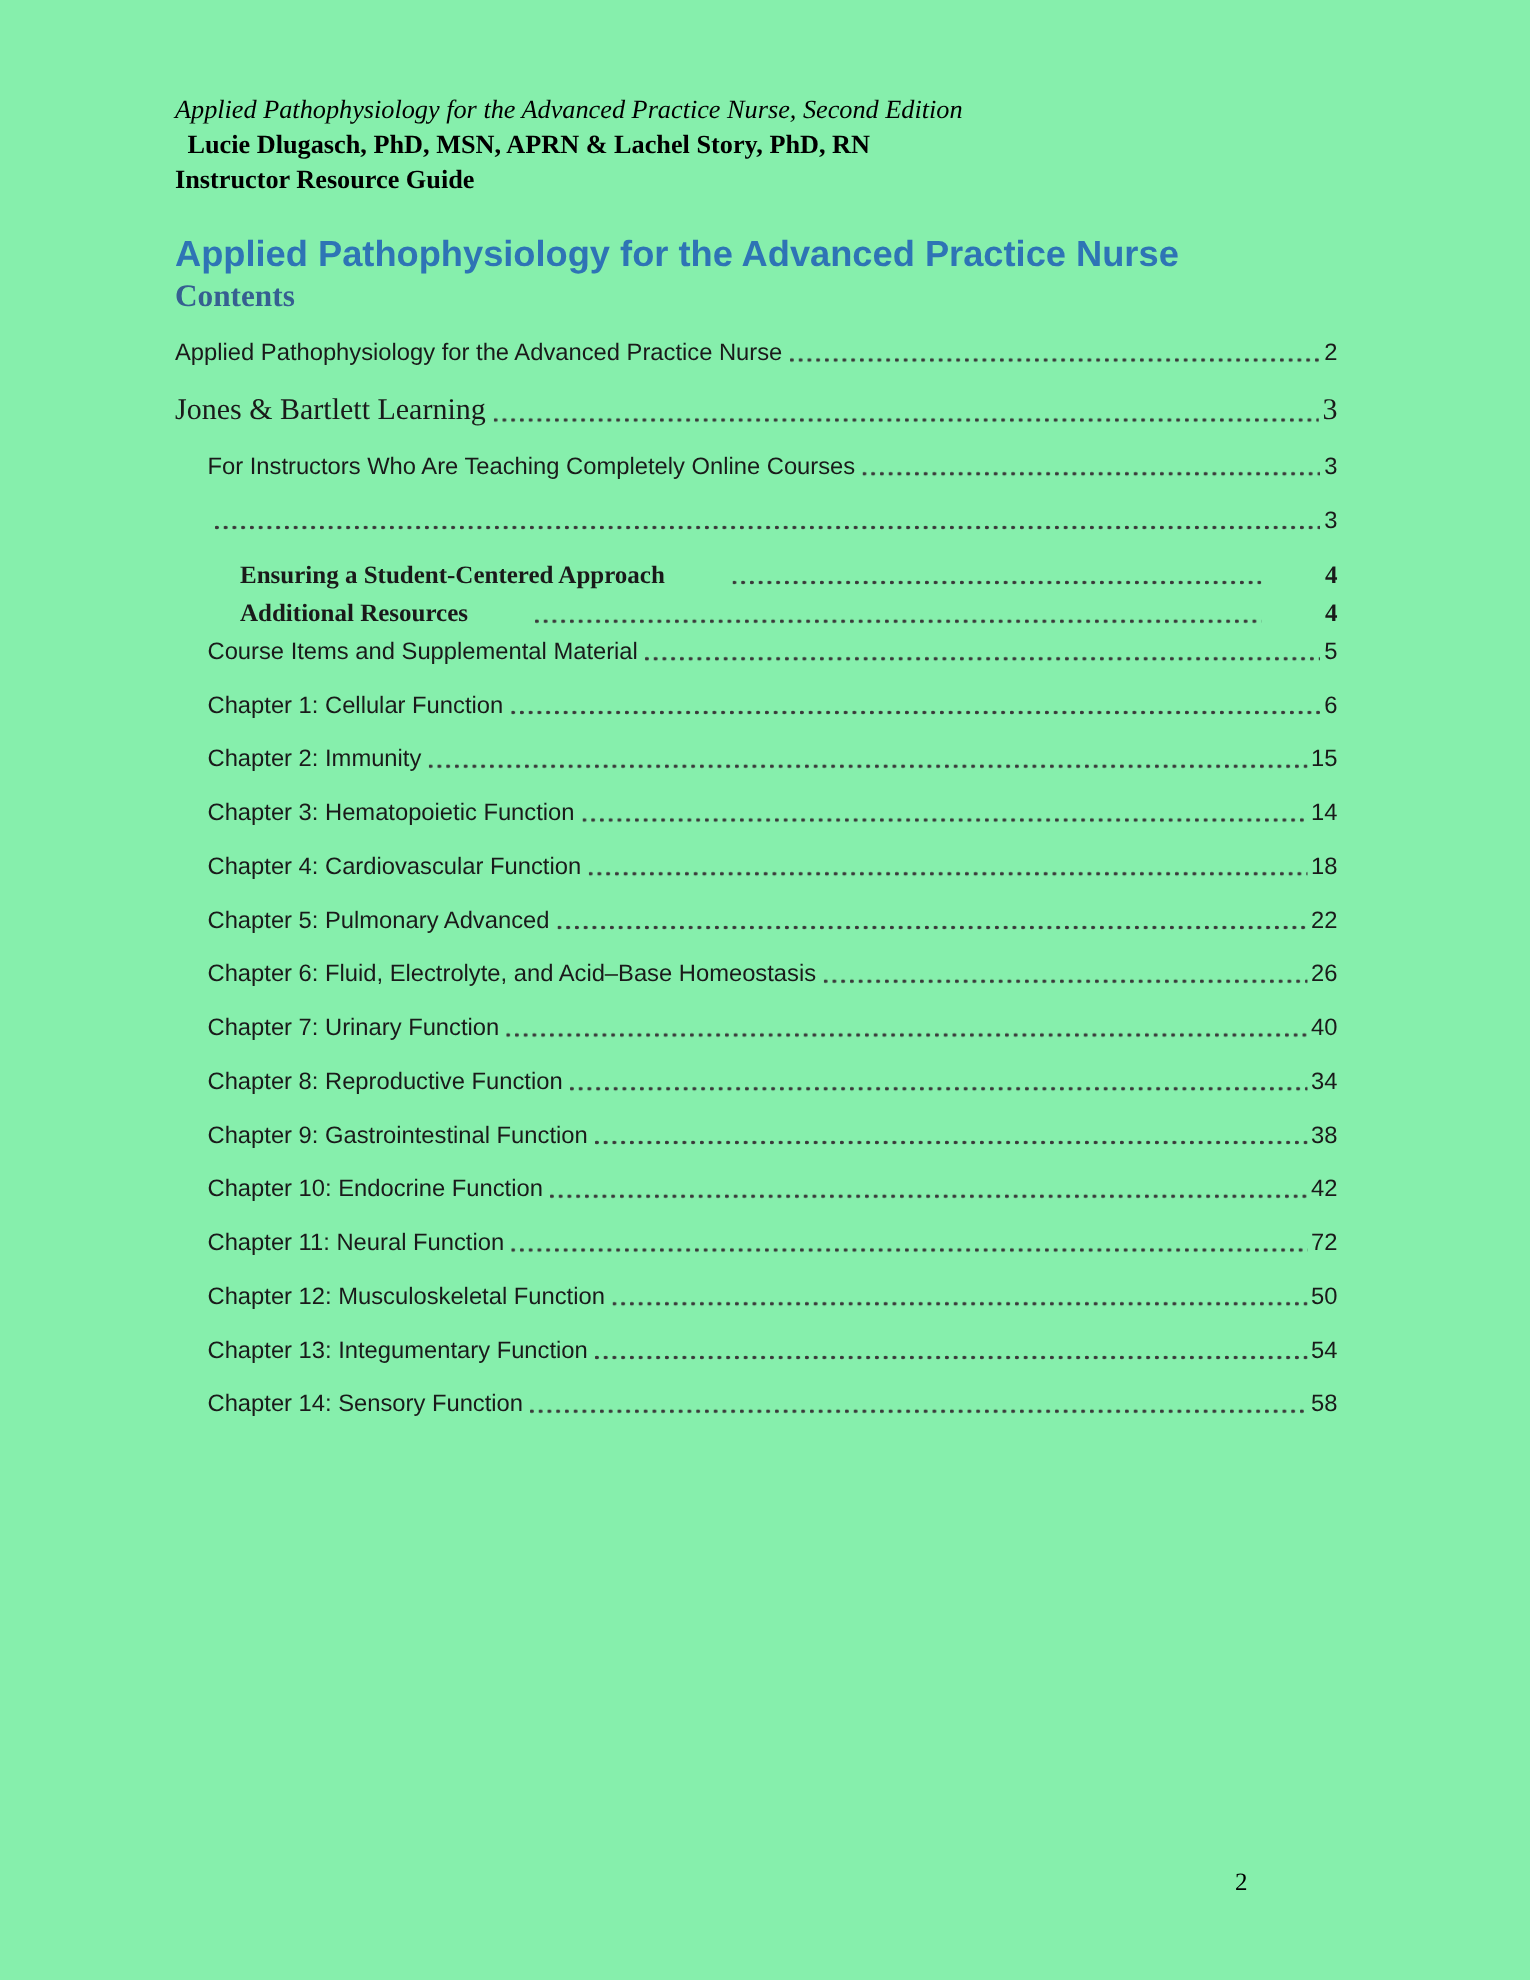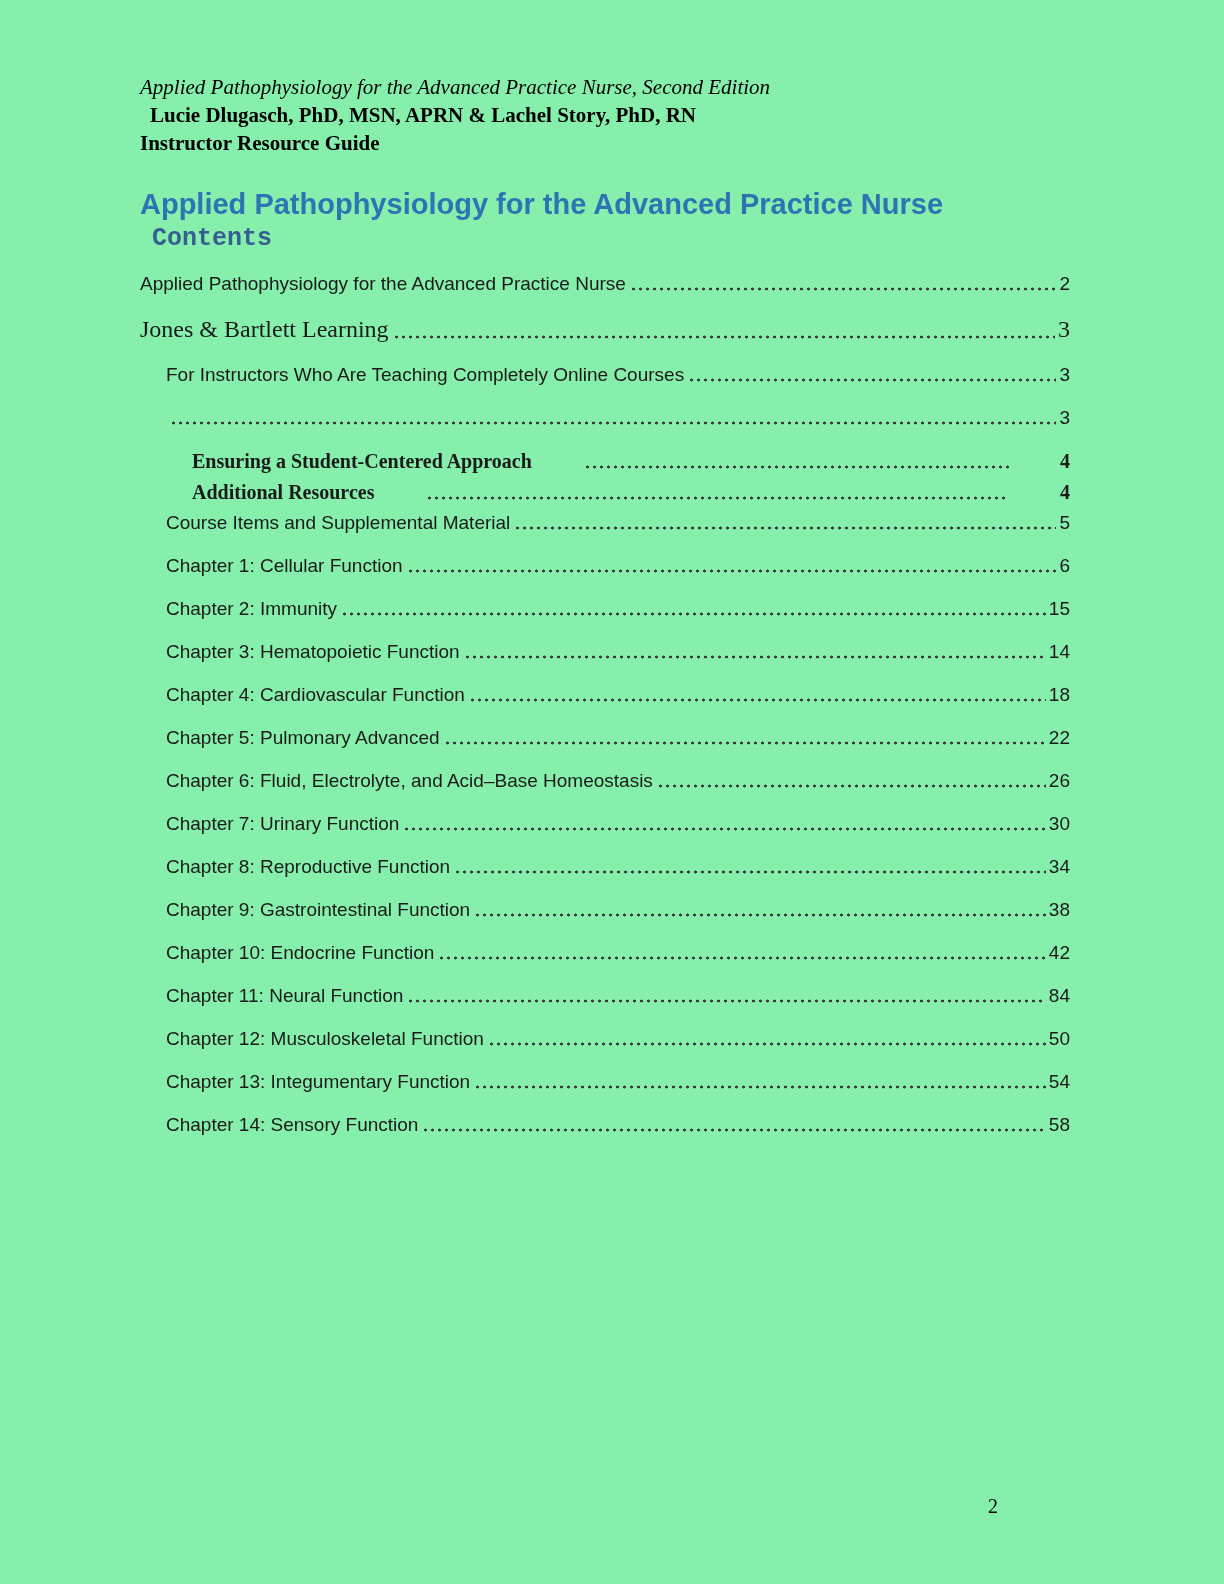--- a/index.html
+++ b/index.html
@@ -31,25 +31,24 @@
 
   
   .doc-title {
     margin-top: 30px;
     font-family: "Liberation Sans", sans-serif;
     font-size: 29px;
     font-weight: bold;
     line-height: 1.15;
   }
   .contents-heading {
-    font-family: Liberation Mono, monospace;
+    font-family: Liberation Serif, serif;
     font-size: 25px;
     font-weight: bold;
     margin-top: 3px;
-    margin-left: 12px;
   }
 
   
   .toc { margin-top: 20px; }
   .toc-row {
     display: flex;
     align-items: baseline;
     font-size: 19px;
     margin-bottom: 21px;
     color: #1a1a1a;
@@ -175,21 +174,21 @@
 
   <div class="toc-row level-1 style-sans">
     <span class="toc-label">Chapter 6: Fluid, Electrolyte, and Acid–Base Homeostasis</span>
     <span class="toc-leader"></span>
     <span class="toc-page">26</span>
   </div>
 
   <div class="toc-row level-1 style-sans">
     <span class="toc-label">Chapter 7: Urinary Function</span>
     <span class="toc-leader"></span>
-    <span class="toc-page">30</span>
+    <span class="toc-page">40</span>
   </div>
 
   <div class="toc-row level-1 style-sans">
     <span class="toc-label">Chapter 8: Reproductive Function</span>
     <span class="toc-leader"></span>
     <span class="toc-page">34</span>
   </div>
 
   <div class="toc-row level-1 style-sans">
     <span class="toc-label">Chapter 9: Gastrointestinal Function</span>
@@ -199,21 +198,21 @@
 
   <div class="toc-row level-1 style-sans">
     <span class="toc-label">Chapter 10: Endocrine Function</span>
     <span class="toc-leader"></span>
     <span class="toc-page">42</span>
   </div>
 
   <div class="toc-row level-1 style-sans">
     <span class="toc-label">Chapter 11: Neural Function</span>
     <span class="toc-leader"></span>
-    <span class="toc-page">84</span>
+    <span class="toc-page">72</span>
   </div>
 
   <div class="toc-row level-1 style-sans">
     <span class="toc-label">Chapter 12: Musculoskeletal Function</span>
     <span class="toc-leader"></span>
     <span class="toc-page">50</span>
   </div>
 
   <div class="toc-row level-1 style-sans">
     <span class="toc-label">Chapter 13: Integumentary Function</span>

